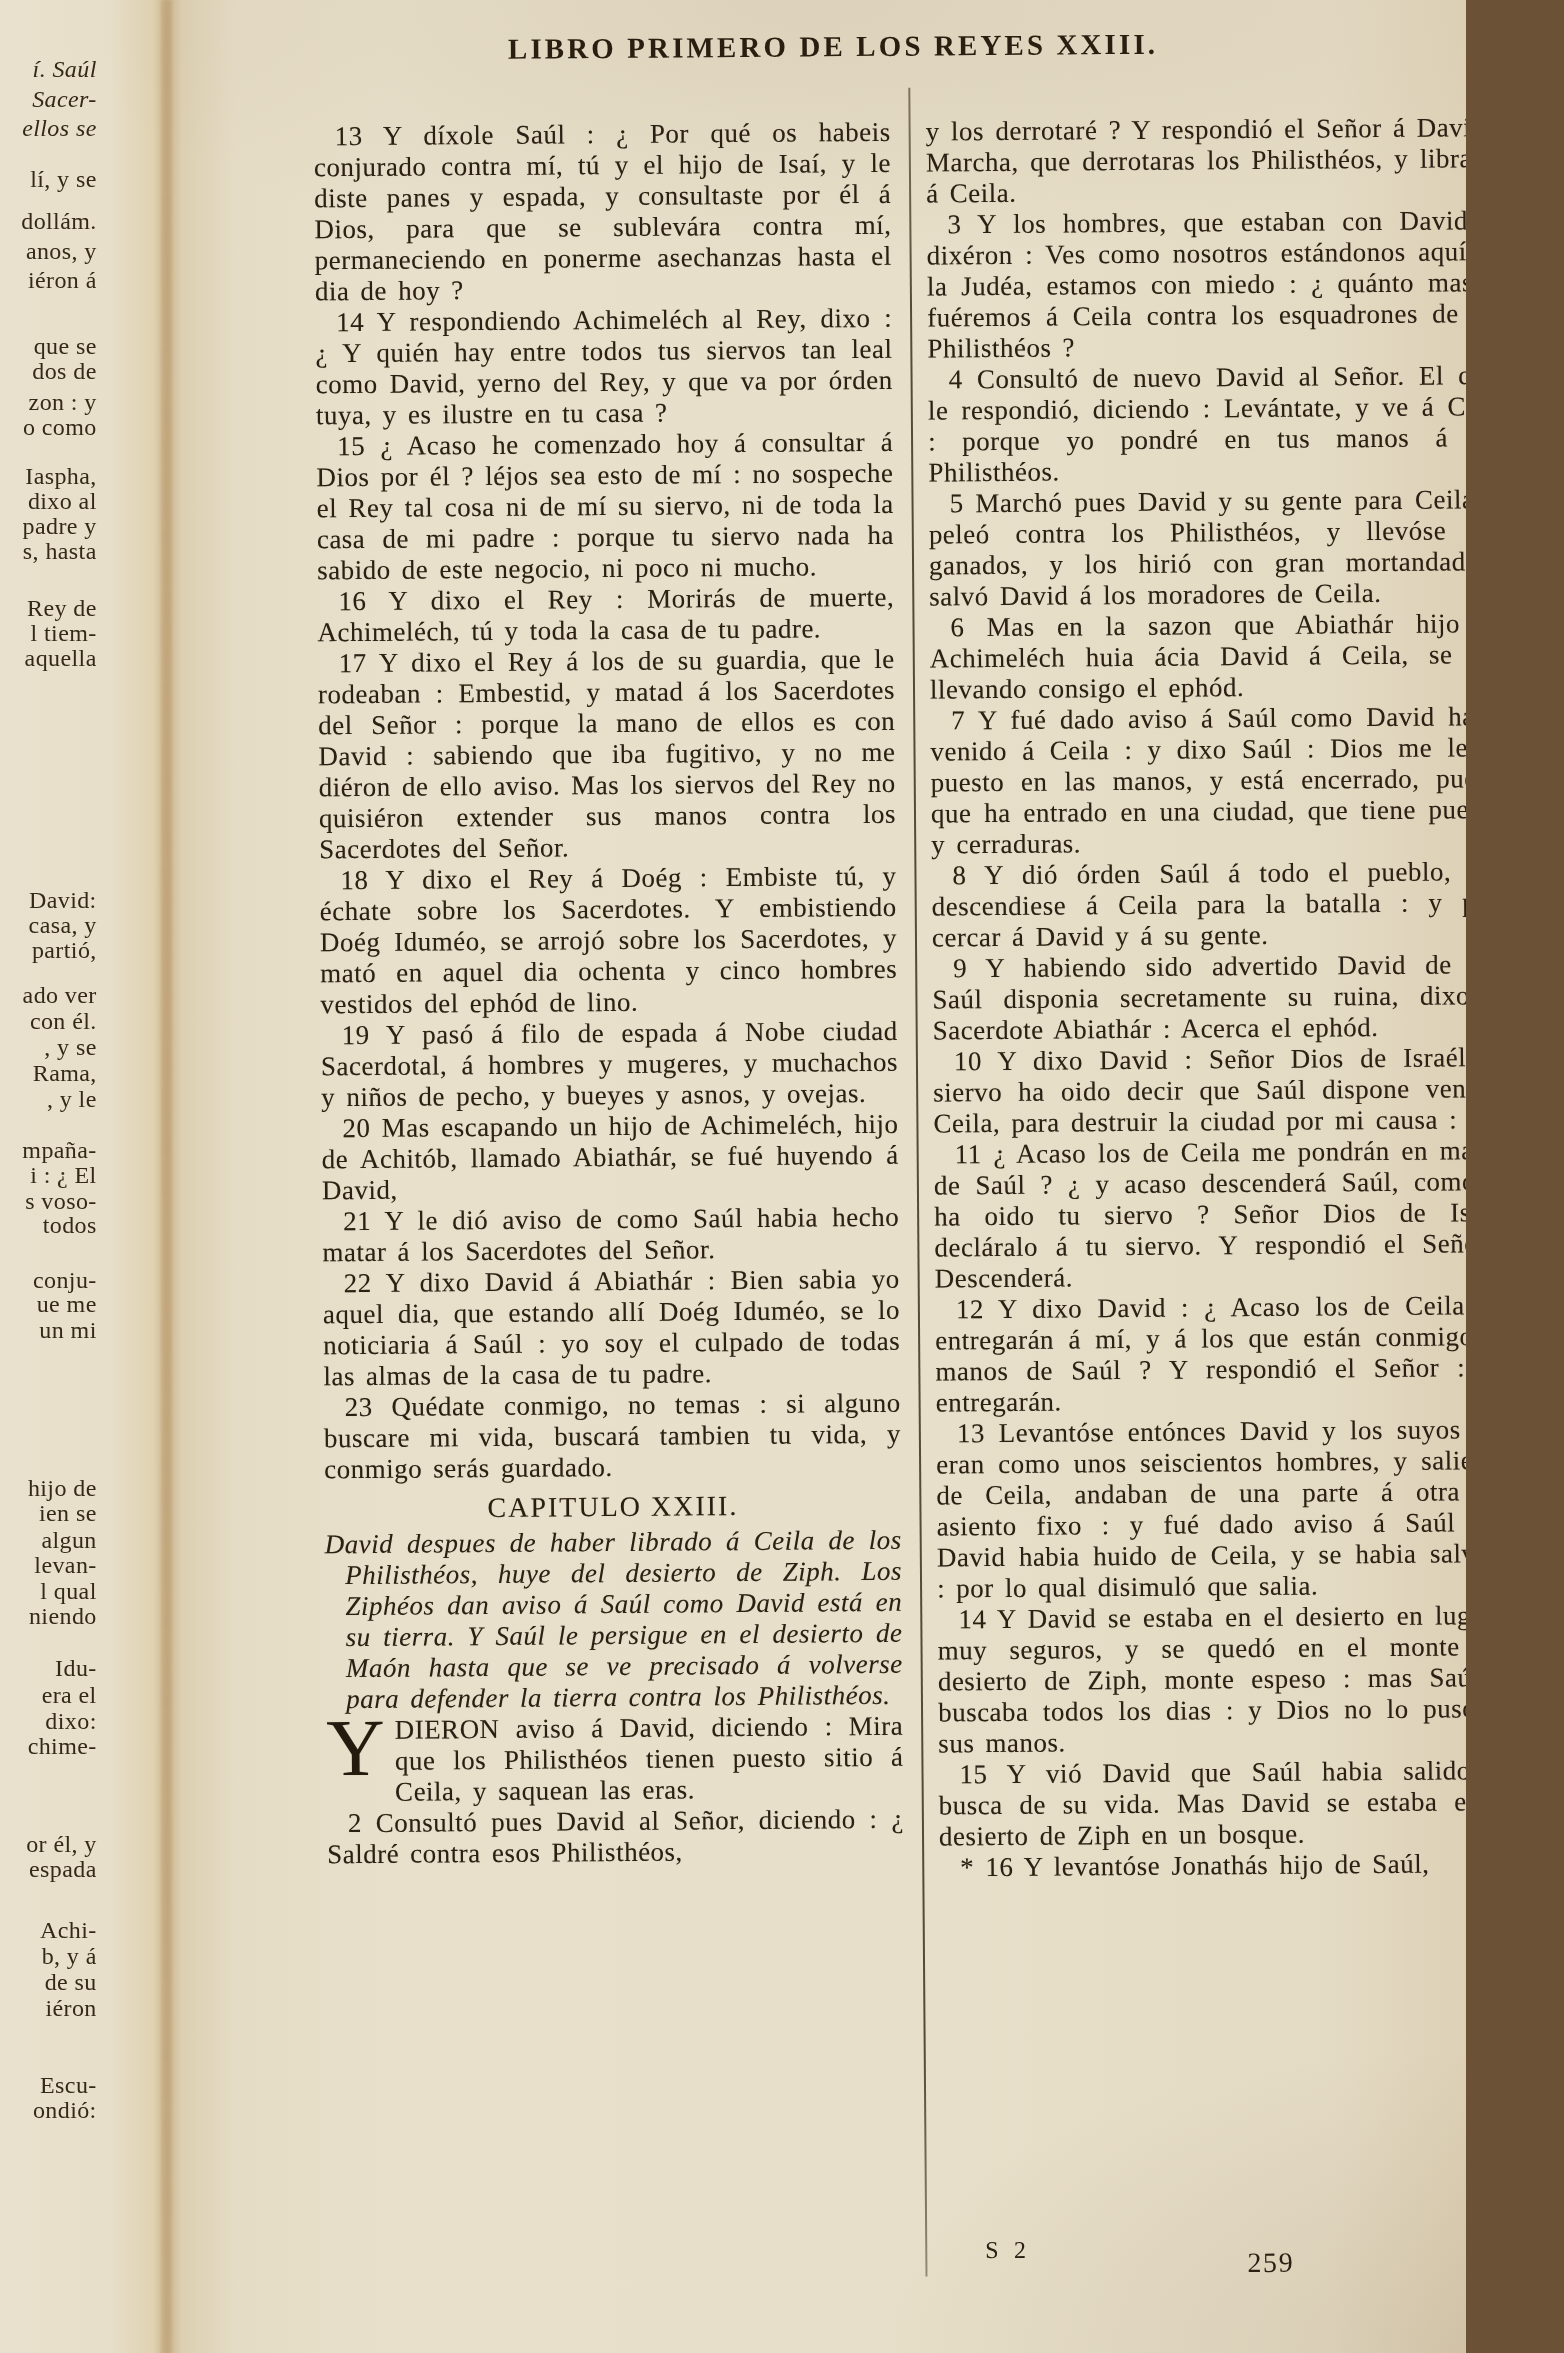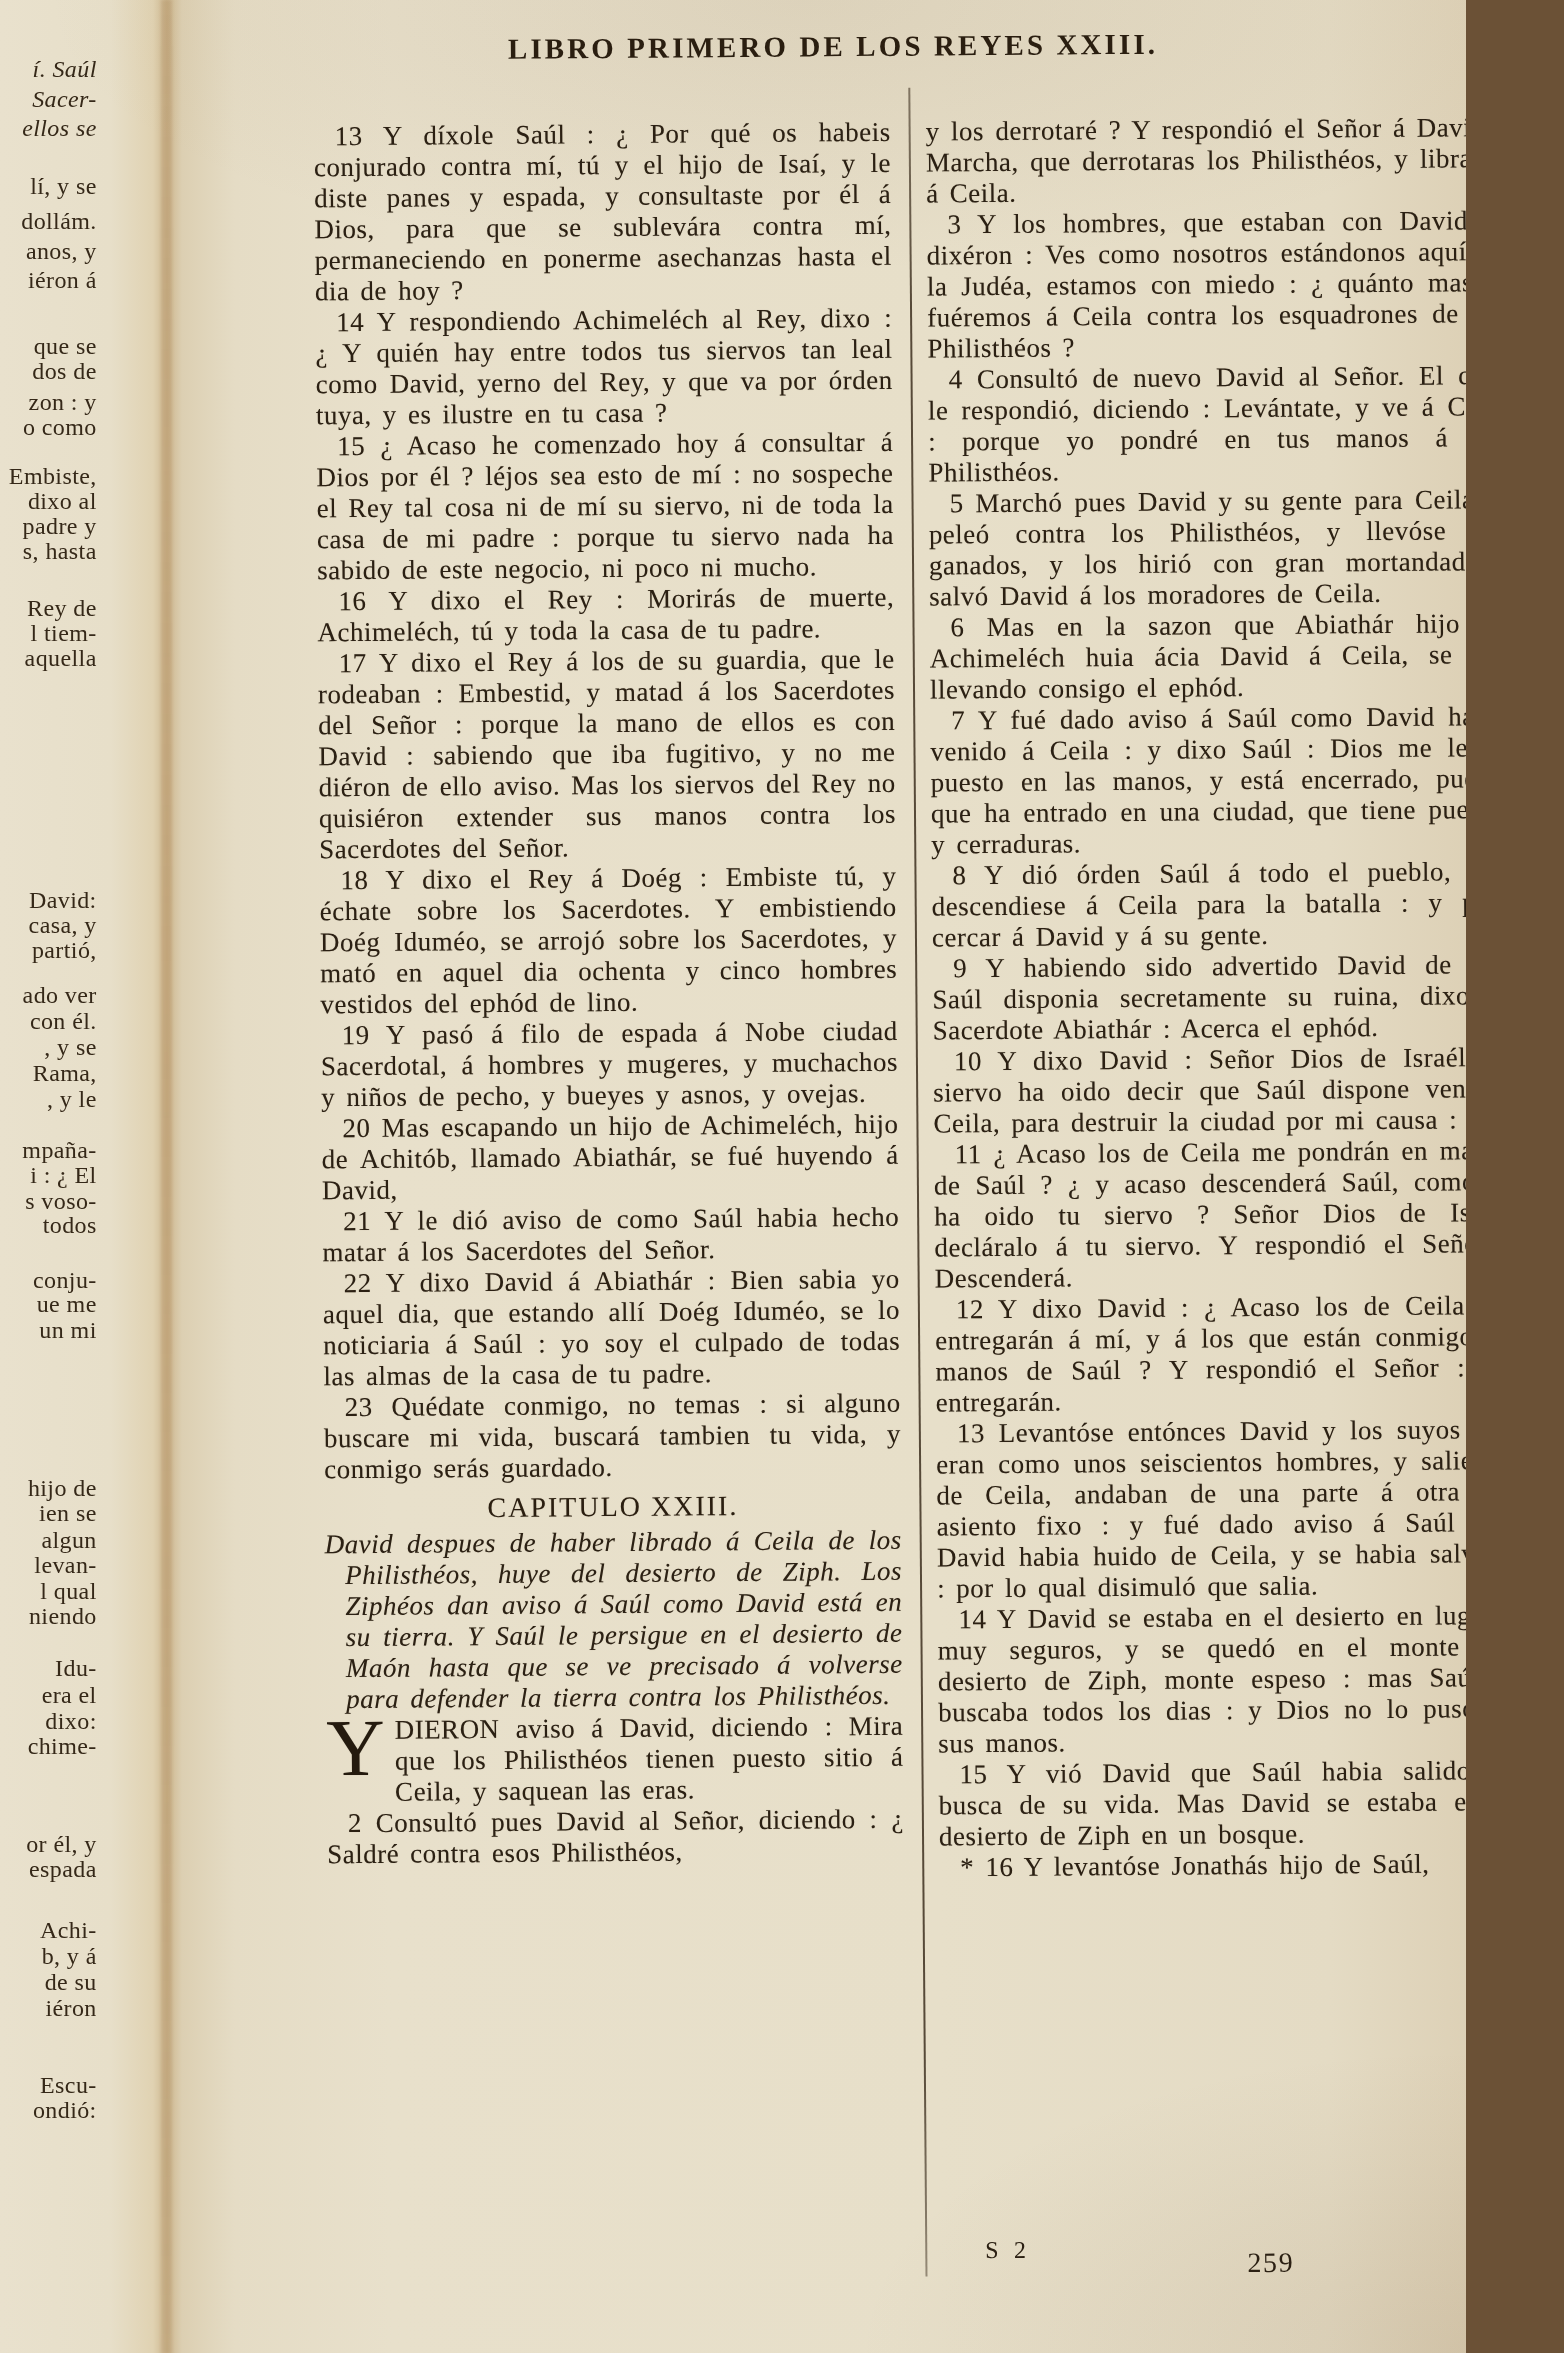--- a/index.html
+++ b/index.html
@@ -87,29 +87,29 @@
 </head>
 <body>
 
 <div class="scan">
 
   <div class="facing-page">
     <div id="margin-strip">
         <span class="frag it" style="top: 56px;">í.  Saúl</span>
         <span class="frag it" style="top: 86px;">Sacer-</span>
         <span class="frag it" style="top: 115px;">ellos se</span>
-        <span class="frag" style="top: 173px; font-family: Liberation Serif, serif;">lí, y se</span>
+        <span class="frag" style="top: 166px; font-family: Liberation Serif, serif;">lí, y se</span>
         <span class="frag" style="top: 208px;">dollám.</span>
         <span class="frag" style="top: 238px;">anos, y</span>
         <span class="frag" style="top: 267px;">iéron á</span>
         <span class="frag" style="top: 333px;">que se</span>
         <span class="frag" style="top: 358px;">dos de</span>
         <span class="frag" style="top: 389px;">zon : y</span>
         <span class="frag" style="top: 414px;">o como</span>
-        <span class="frag" style="top: 463px;">Embiste,</span>
+        <span class="frag" style="top: 463px;">Iaspha,</span>
         <span class="frag" style="top: 488px;">dixo al</span>
         <span class="frag" style="top: 513px;">padre y</span>
         <span class="frag" style="top: 538px;">s, hasta</span>
         <span class="frag" style="top: 595px;">Rey de</span>
         <span class="frag" style="top: 620px;">l tiem-</span>
         <span class="frag" style="top: 645px;">aquella</span>
         <span class="frag" style="top: 887px;">David:</span>
         <span class="frag" style="top: 912px;">casa, y</span>
         <span class="frag" style="top: 937px;">partió,</span>
         <span class="frag" style="top: 982px;">ado ver</span>

